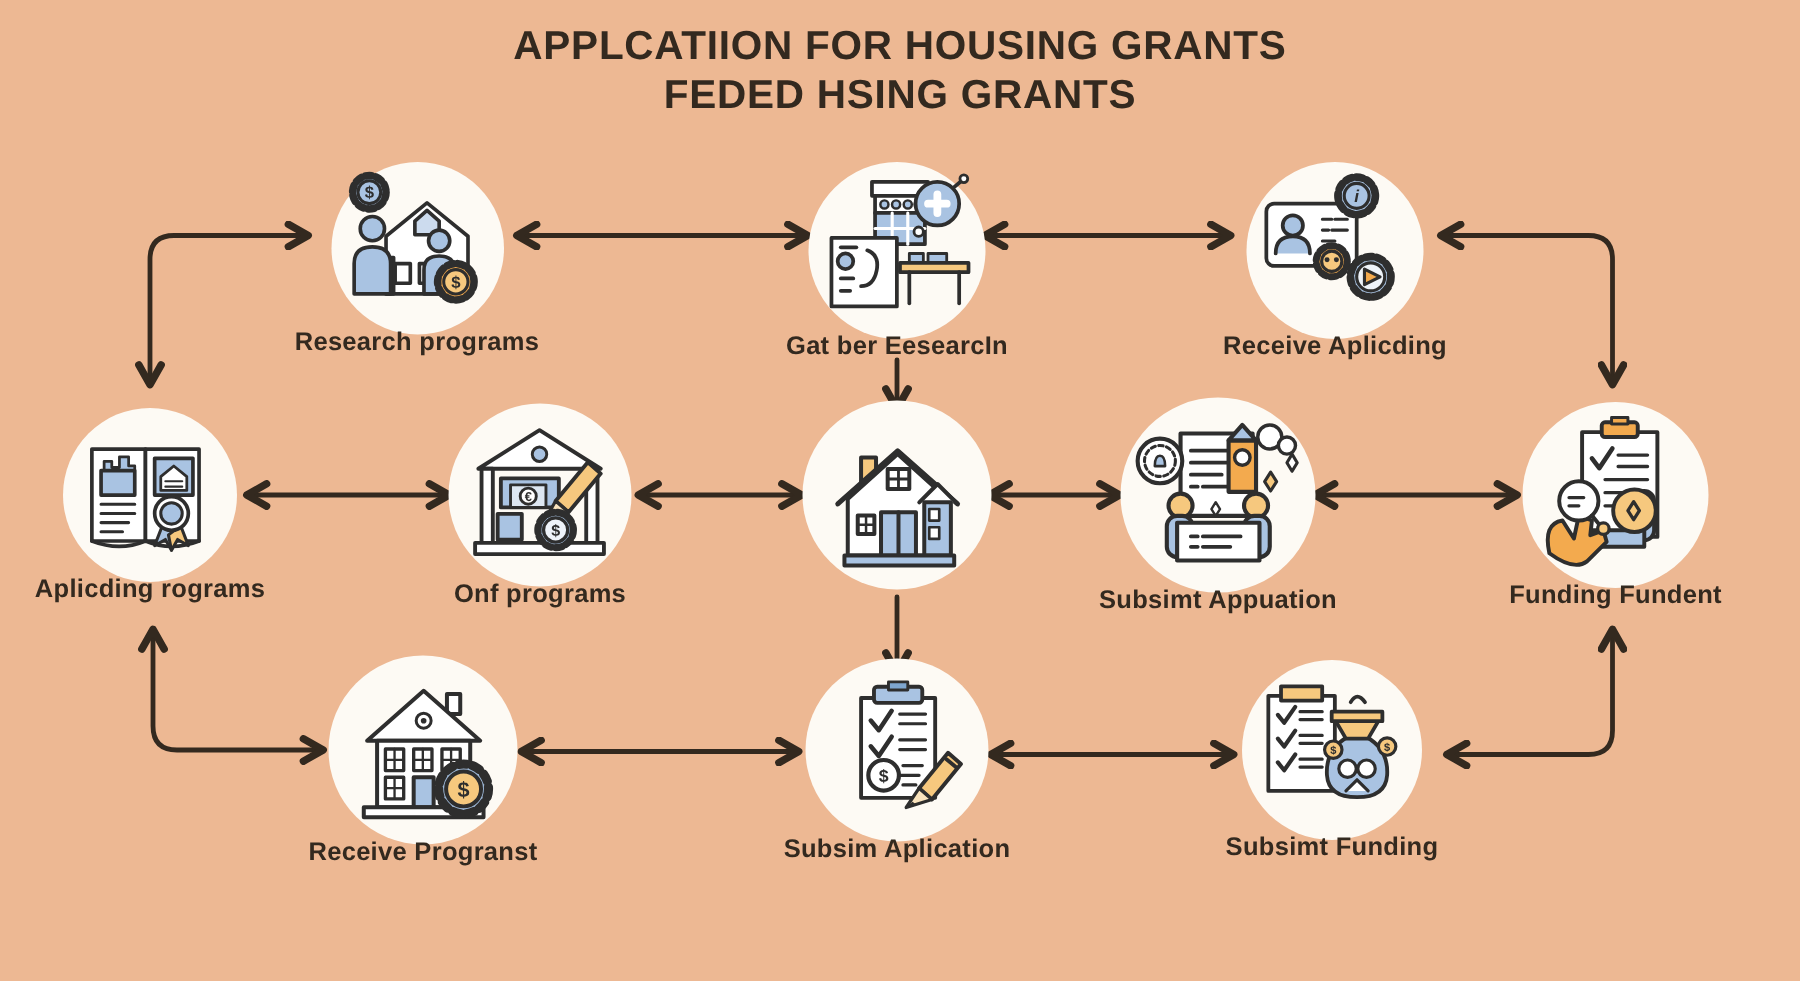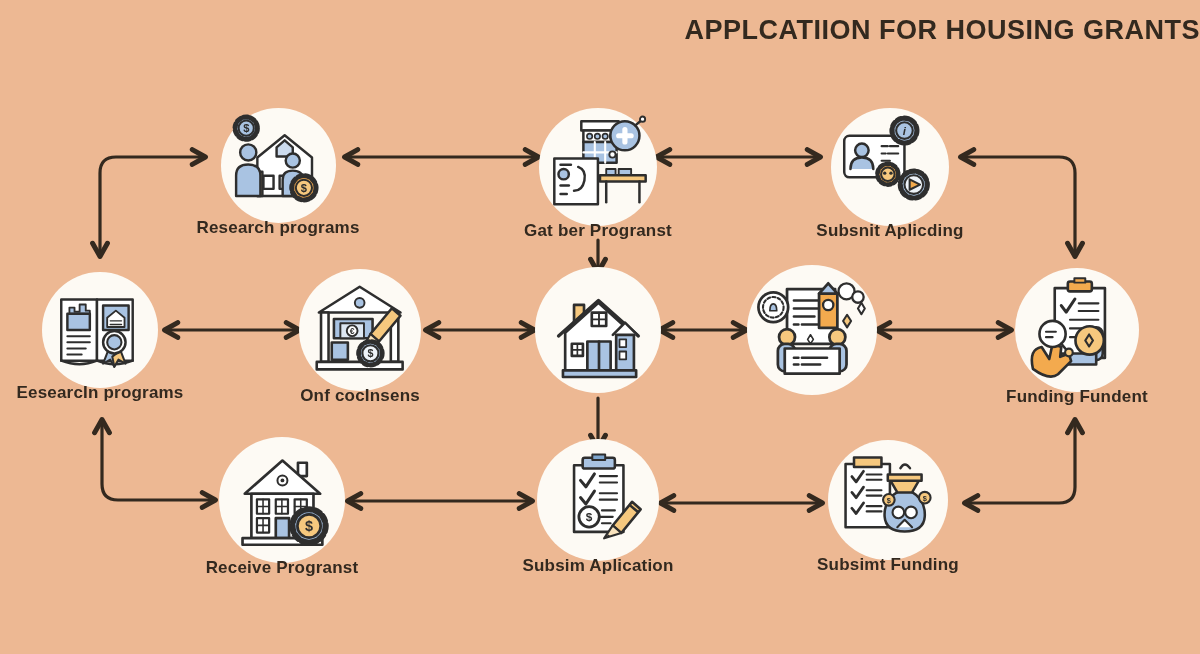--- a/index.html
+++ b/index.html
@@ -5,21 +5,21 @@
   html,body{margin:0;padding:0;}
   .canvas{
     position:relative;
     width:1200px;height:654px;
     background:var(--background,#edb893);
     overflow:hidden;
     font-family:"Liberation Sans",sans-serif;
   }
   .title{
     position:absolute;top:14px;left:0;width:100%;
-    text-align:right;
+    text-align:center;
     font-size:27px;font-weight:800;letter-spacing:.5px;
     color:var(--text,#33291f);
     line-height:1.24;
   }
   .arrows{position:absolute;top:0;left:0;color:var(--arrow,#33291f);}
   .node{
     position:absolute;
     width:230px;
     transform:translateX(-50%);
     display:flex;flex-direction:column;align-items:center;
@@ -38,20 +38,21 @@
     text-align:left;white-space:nowrap;
   }
 </style>
 </head>
 <body>
 
 <div class="canvas">
 
   <div class="title">
     <div>APPLCATIION FOR HOUSING GRANTS</div>
+    <div>FEDED HSING GRANTS</div>
   </div>
 
   <svg class="arrows" width="1200" height="654" viewBox="0 0 1200 654">
     <defs>
       <marker id="ah" viewBox="0 0 12 12" refX="8.5" refY="6" markerWidth="6.2" markerHeight="6.2" orient="auto-start-reverse">
         <path d="M2 1.5 L10 6 L2 10.5" fill="none" stroke="currentColor" stroke-width="3" stroke-linecap="round" stroke-linejoin="round"></path>
       </marker>
     </defs>
     <g fill="none" stroke="currentColor" stroke-width="3.2" stroke-linecap="round">
       <path d="M 203 157 H 116 Q 100 157 100 173 V 254" marker-start="url(#ah)" marker-end="url(#ah)"></path>
@@ -122,21 +123,21 @@
           <circle cx="93" cy="4" r="2.5" fill="#fff" stroke-width="1.8"></circle>
           <circle cx="64" cy="38" r="3" fill="#fff" stroke-width="1.8"></circle>
           <rect x="58" y="52" width="9" height="6" fill="#a9c3e2" stroke-width="1.8"></rect>
           <rect x="70" y="52" width="12" height="6" fill="#a9c3e2" stroke-width="1.8"></rect>
           <rect x="52" y="58" width="44" height="6" fill="#f6c87e"></rect>
           <line x1="58" y1="64" x2="58" y2="84"></line>
           <line x1="90" y1="64" x2="90" y2="84"></line>
         </g>
       </svg>
     </div>
-    <div class="label">Gat ber Progranst</div>
+    <div class="label">Gat ber EesearcIn</div>
   </div>
 
   <div class="node" style="left:890px;top:108px;--d:118px">
     <div class="circle">
       <svg class="icon" viewBox="0 0 100 100">
         <g stroke="#2e2e2e" stroke-width="2.4" stroke-linejoin="round" stroke-linecap="round">
           <rect x="6" y="20" width="58" height="40" rx="5" fill="#fff"></rect>
           <circle cx="23" cy="34" r="6.5" fill="#a9c3e2"></circle>
           <path d="M12 52 q0 -11 11 -11 q11 0 11 11" fill="#a9c3e2"></path>
           <path d="M42 30 h6 M50 30 h8 M42 37 h4 M48 37 h10 M42 44 h8" stroke-width="2"></path>
@@ -146,21 +147,21 @@
           <circle cx="48" cy="57" r="6.5" fill="#f6c87e" stroke-width="2"></circle>
           <circle cx="45" cy="56" r="1.6" fill="#2e2e2e" stroke="none"></circle>
           <circle cx="51" cy="56" r="1.6" fill="#2e2e2e" stroke="none"></circle>
           <circle cx="73" cy="67" r="13" fill="#a9c3e2" stroke-width="5" stroke-dasharray="4.2 3"></circle>
           <circle cx="73" cy="67" r="9" fill="#eef3f9" stroke-width="2"></circle>
           <path d="M69 62 l10 5 -10 5 z" fill="#f3aa4e" stroke-width="2"></path>
         </g>
         <text x="64" y="19" font-size="11" font-weight="bold" font-style="italic" fill="#2e2e2e" text-anchor="middle">i</text>
       </svg>
     </div>
-    <div class="label">Subsnit Aplicding</div>
+    <div class="label">Receive Aplicding</div>
   </div>
 
   <div class="node" style="left:100px;top:272px;--d:116px">
     <div class="circle">
       <svg class="icon" viewBox="0 0 100 100">
         <g stroke="#2e2e2e" stroke-width="2.4" stroke-linejoin="round" stroke-linecap="round">
           <path d="M12 20 H47 V80 H12 Z" fill="#fff"></path>
           <path d="M47 20 H82 V80 H47 Z" fill="#fff"></path>
           <path d="M12 80 q18 7 35 0 q17 7 35 0" fill="none"></path>
           <path d="M20 34 v-6 h5 v4 h5 v-7 h6 v6 h4 v3 z" fill="#a9c3e2" stroke-width="1.8"></path>
@@ -169,21 +170,21 @@
           <rect x="53" y="26" width="25" height="24" fill="#a9c3e2"></rect>
           <path d="M57 38 l8.5 -7 8.5 7 v9 h-17 z" fill="#fff" stroke-width="1.8"></path>
           <path d="M60 41 h11 M60 44.5 h11" stroke-width="1.4"></path>
           <path d="M58 70 l-5 13 7 -4 4 7 3 -11 z" fill="#a9c3e2" stroke-width="2"></path>
           <path d="M70 70 l5 13 -7 -4 -4 7 -2 -10 z" fill="#f6c87e" stroke-width="2"></path>
           <circle cx="64" cy="62" r="11" fill="#fff"></circle>
           <circle cx="64" cy="62" r="7" fill="#a9c3e2" stroke-width="2"></circle>
         </g>
       </svg>
     </div>
-    <div class="label">EesearcIn programs</div>
+    <div class="label">Aplicding rograms</div>
   </div>
 
   <div class="node" style="left:360px;top:269px;--d:122px">
     <div class="circle">
       <svg class="icon" viewBox="0 0 100 100">
         <g stroke="#2e2e2e" stroke-width="2.4" stroke-linejoin="round" stroke-linecap="round">
           <path d="M12 34 L50 10 L88 34 Z" fill="#fff"></path>
           <circle cx="50" cy="25" r="4.5" fill="#a9c3e2" stroke-width="1.8"></circle>
           <rect x="14" y="34" width="7" height="46" fill="#fff"></rect>
           <rect x="79" y="34" width="7" height="46" fill="#fff"></rect>
@@ -195,21 +196,21 @@
           <path d="M60 54 L80 30 l8 7 -20 24 z" fill="#f6c87e"></path>
           <path d="M60 54 L68 61 L52 68 Z" fill="#f9e3bd" stroke-width="2"></path>
           <path d="M56 63.5 L52 68 l6 -1.8 z" fill="#2e2e2e" stroke="none"></path>
           <circle cx="60" cy="72" r="11" fill="#a9c3e2" stroke-width="4.5" stroke-dasharray="3.8 2.8"></circle>
           <circle cx="60" cy="72" r="7.5" fill="#eef3f9" stroke-width="2"></circle>
         </g>
         <text x="43" y="54" font-size="8" font-weight="bold" fill="#2e2e2e" text-anchor="middle">€</text>
         <text x="60" y="75.5" font-size="10" font-weight="bold" fill="#2e2e2e" text-anchor="middle">$</text>
       </svg>
     </div>
-    <div class="label">Onf cocInsens</div>
+    <div class="label">Onf programs</div>
   </div>
 
   <div class="node" style="left:598px;top:267px;--d:126px">
     <div class="circle">
       <svg class="icon" viewBox="0 0 100 100">
         <g stroke="#2e2e2e" stroke-width="2.4" stroke-linejoin="round" stroke-linecap="round">
           <rect x="28" y="27" width="9" height="16" fill="#f6c87e"></rect>
           <path d="M20 86 V52 L50 25 L80 52 V86 Z" fill="#fff"></path>
           <path d="M14 55 L50 23 L86 55" fill="none" stroke-width="3"></path>
           <rect x="44" y="34" width="13" height="12" fill="#fff"></rect>
@@ -248,20 +249,21 @@
           <circle cx="28" cy="56" r="7" fill="#f6c87e"></circle>
           <rect x="20" y="62" width="15" height="24" rx="6" fill="#a9c3e2"></rect>
           <circle cx="72" cy="56" r="7" fill="#f6c87e"></circle>
           <rect x="65" y="62" width="15" height="24" rx="6" fill="#a9c3e2"></rect>
           <rect x="26" y="66" width="48" height="22" fill="#fff"></rect>
           <path d="M34 74 h4 M41 74 h22 M34 80 h4 M41 80 h16" stroke-width="2.2"></path>
           <path d="M46 58 l2.5 -4 2.5 4 -2.5 4 z" fill="#fff" stroke-width="1.4"></path>
         </g>
       </svg>
     </div>
+    <div class="label">Subsimt Appuation</div>
   </div>
 
   <div class="node" style="left:1077px;top:268px;--d:124px">
     <div class="circle">
       <svg class="icon" viewBox="0 0 100 100">
         <g stroke="#2e2e2e" stroke-width="2.4" stroke-linejoin="round" stroke-linecap="round">
           <rect x="30" y="12" width="46" height="64" fill="#fff"></rect>
           <rect x="42" y="6" width="22" height="9" rx="2" fill="#f3aa4e"></rect>
           <rect x="48" y="3" width="10" height="4" fill="#f3aa4e" stroke-width="1.8"></rect>
           <path d="M36 28 l4.5 6 8 -12" fill="none" stroke-width="2.8"></path>

